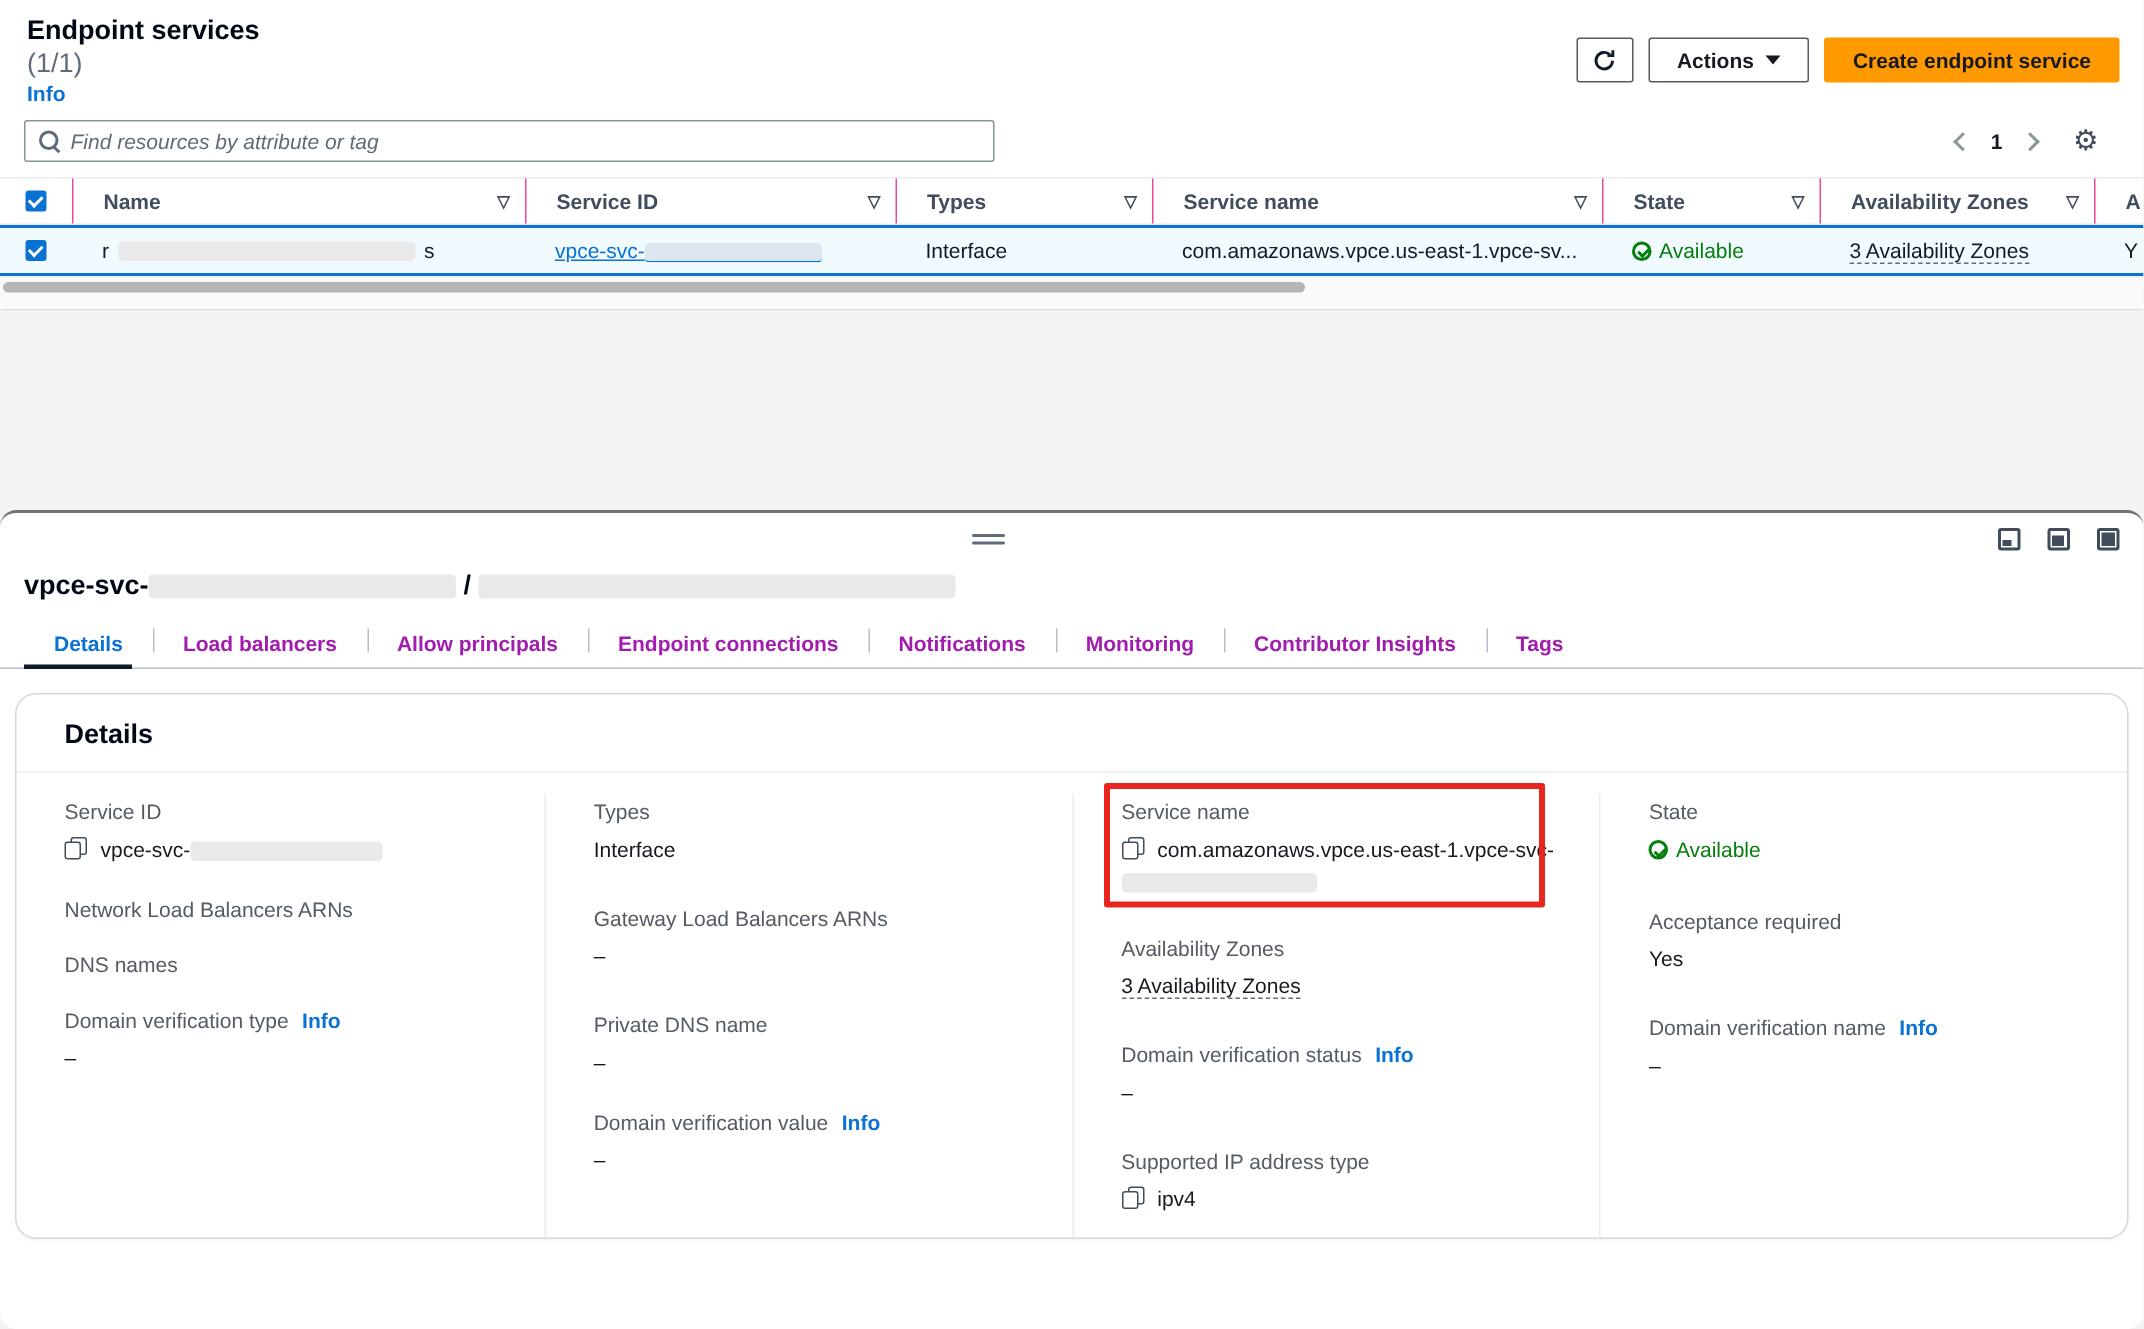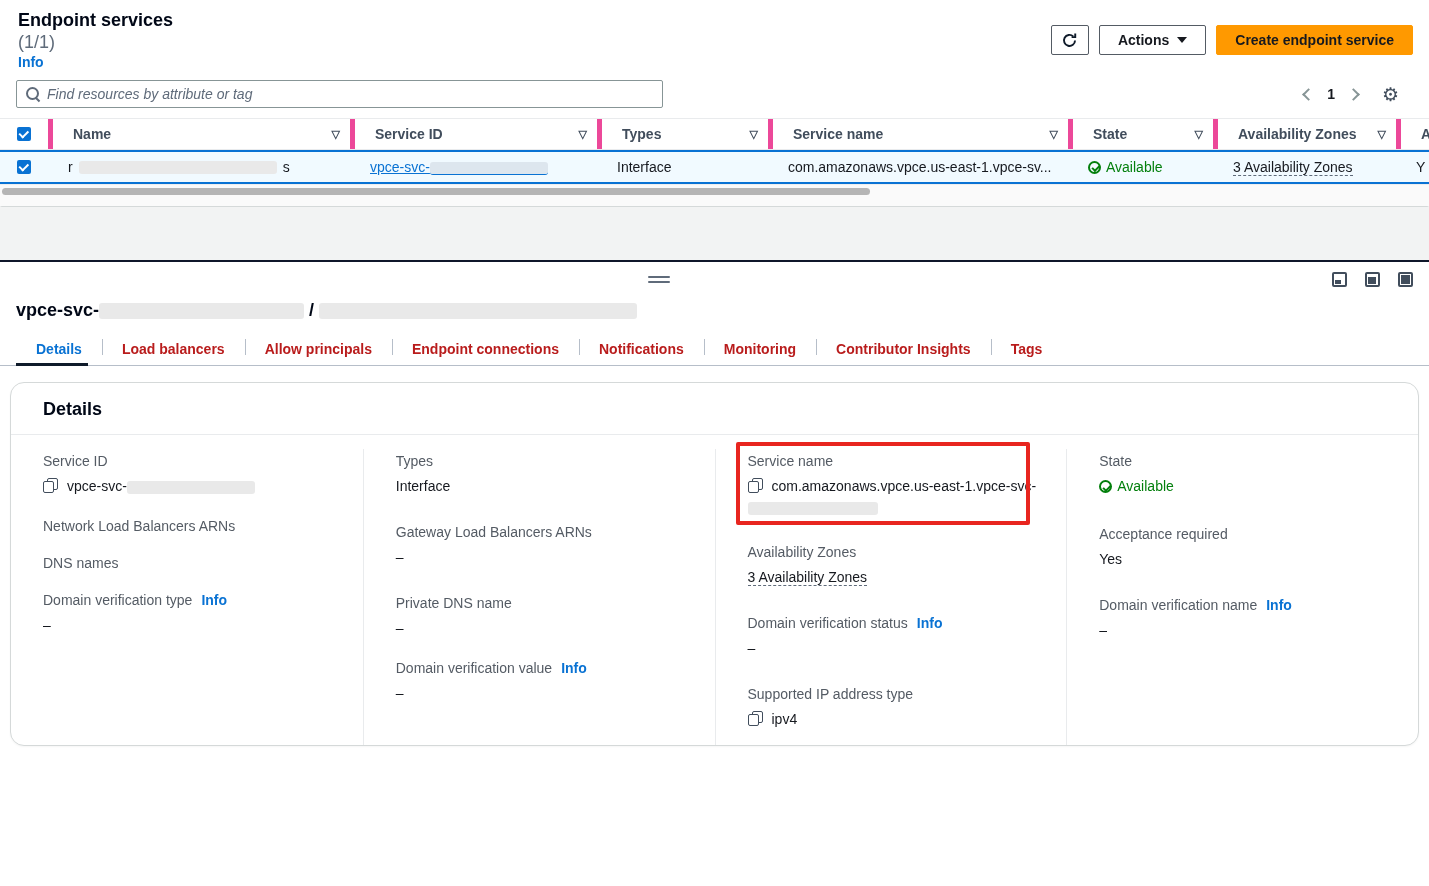--- a/index.html
+++ b/index.html
@@ -65,21 +65,21 @@
   
   .grid-row {
     display: grid;
     grid-template-columns: 48px 302px 247px 171px 300px 145px 183px 33px;
     align-items: center;
   }
   .thead { border-top: 1px solid #e9ebed; border-bottom: 1px solid #e9ebed; height: 32px; }
   .th {
     font-weight: bold; color: #414d5c; font-size: 14px; height: 100%;
     display: flex; align-items: center; justify-content: space-between;
-    padding: 0 10px 0 20px; border-left: 5px solid #ec4899; cursor: pointer;
+    padding: 0 10px 0 20px; border-left: 1px solid #ec4899; cursor: pointer;
   }
   .th:first-child { border-left: none; justify-content: center; padding: 0; }
   .sort-icon { color: #414d5c; font-size: 11px; margin-left: 6px; }
   .trow {
     background: #f1faff; height: 34px;
     border-top: 2px solid #0972d3; border-bottom: 2px solid #0972d3;
   }
   .td { padding: 0 10px 0 20px; display: flex; align-items: center; gap: 6px; overflow: hidden; white-space: nowrap; }
   .td:first-child { justify-content: center; padding: 0; }
   .checkbox {
@@ -94,36 +94,36 @@
   .ok-circle { width: 13px; height: 13px; border: 2px solid #037f0c; border-radius: 50%; position: relative; display: inline-block; flex: none; }
   .ok-circle::after { content:''; position:absolute; left:2px; top:2.5px; width:6px; height:3px; border-left:2px solid #037f0c; border-bottom:2px solid #037f0c; transform:rotate(-45deg); }
   .az-link { color: #16191f; border-bottom: 1px dashed #5f6b7a; cursor: pointer; }
   .hscroll { height: 14px; background: #fafafa; border-top: 1px solid #eee; padding: 3px 2px; }
   .hscroll-thumb { width: 868px; height: 7px; border-radius: 4px; background: #b5b5b5; cursor: pointer; }
   .card-foot { height: 8px; background: #fafafa; }
 
   .gray-gap { flex: 1; background: #f2f3f3; }
 
   
-  .split-panel { background: #fff; border-top: 2px solid #0f172a; height: 626px; position: relative; }
+  .split-panel { background: #fff; border-top: 2px solid #737373; height: 546px; position: relative; border-radius: 11px; }
   .panel-topbar { position: relative; height: 36px; }
   .drag-handle { position: absolute; left: 648px; top: 14px; width: 22px; cursor: row-resize; }
   .drag-handle span { display: block; height: 2px; background: #5f6b7a; margin-bottom: 3px; border-radius: 1px; }
   .layout-icons { position: absolute; right: 16px; top: 10px; display: flex; gap: 18px; }
   .layout-icon { width: 15px; height: 15px; border: 2px solid #414d5c; border-radius: 2px; position: relative; cursor: pointer; }
   .layout-icon::after { content: ''; position: absolute; background: #414d5c; }
   .layout-bottom-sm::after { left: 1px; bottom: 1px; width: 6px; height: 4px; }
   .layout-bottom-md::after { left: 1px; bottom: 1px; width: 8px; height: 7px; }
   .layout-full::after { left: 1px; bottom: 1px; width: 9px; height: 9px; }
 
   .panel-title { padding: 2px 16px 12px 16px; font-size: 18px; font-weight: bold; color: #000716; }
   .panel-title .redact { height: 16px; }
 
   .tabs { display: flex; align-items: stretch; border-bottom: 1px solid #b6bec9; padding-left: 16px; height: 33px; }
-  .tab { position: relative; display: flex; align-items: center; padding: 0 20px; font-weight: bold; font-size: 14px; color: #b91c1c; cursor: pointer; }
+  .tab { position: relative; display: flex; align-items: center; padding: 0 20px; font-weight: bold; font-size: 14px; color: #a21caf; cursor: pointer; }
   .tab + .tab::before { content: ''; position: absolute; left: 0; top: 6px; bottom: 10px; width: 1px; background: #b6bec9; }
   .tab.active { color: #0972d3; }
   .tab.active::after { content: ''; position: absolute; left: 0; right: 14px; bottom: -1px; height: 3px; background: #0f1b2a; }
 
   .details-card {
     margin: 16px 10px 10px 10px;
     border: 1px solid #d5d9d9; border-radius: 14px; background: #fff;
     height: 364px; overflow: hidden;
     box-shadow: 0 1px 2px rgba(0,0,0,0.04);
   }

